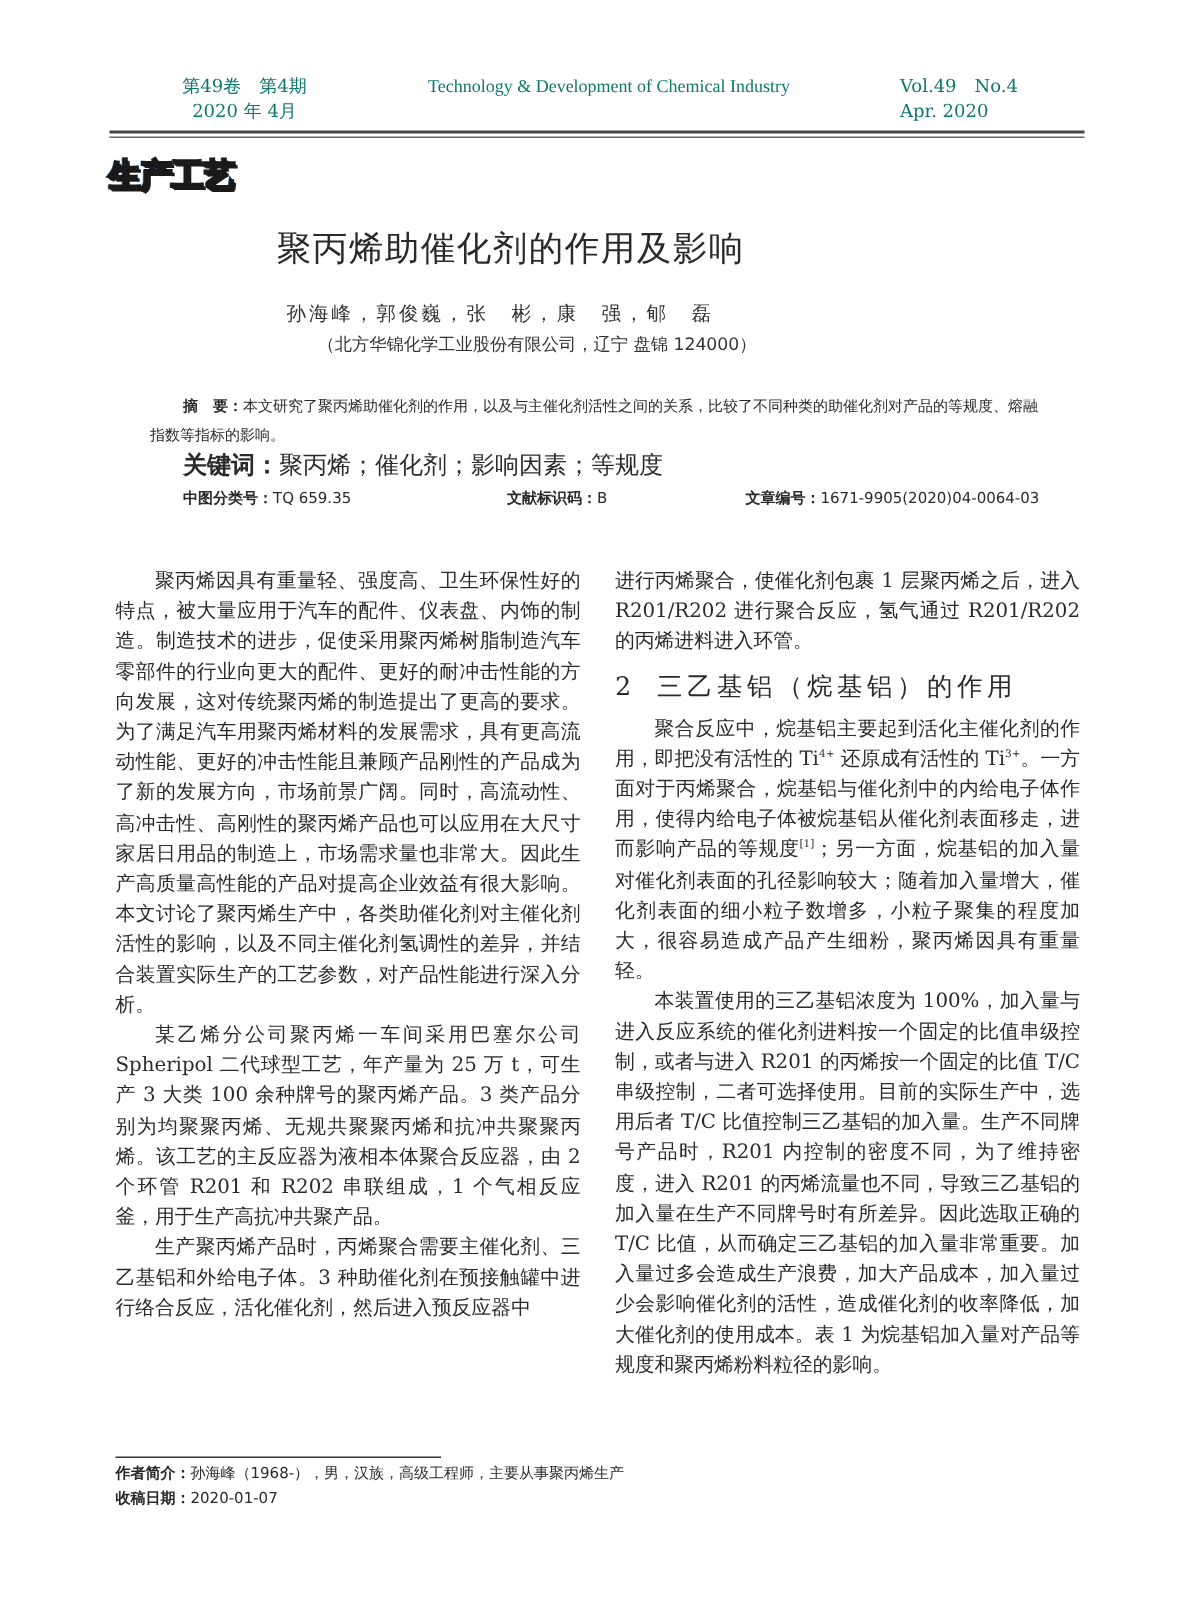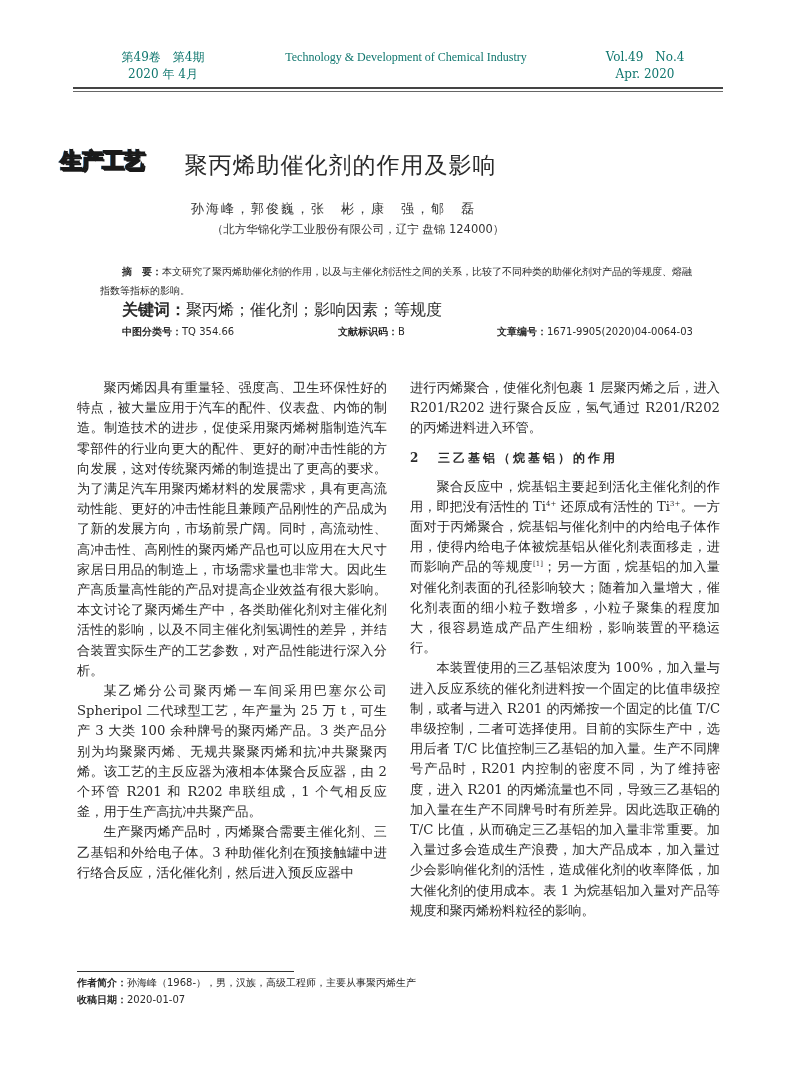--- a/index.html
+++ b/index.html
@@ -3,31 +3,31 @@
 <meta charset="utf-8">
 <style>
   html, body { margin: 0; padding: 0; background: #ffffff; }
   body { width: 793px; height: 1077px; position: relative; overflow: hidden;
          font-family: "DejaVu Serif", "Liberation Serif", serif; color: #231f20; }
 
   
   .hdr-left, .hdr-center, .hdr-right { position: absolute; top: 49px; font-size: 12px; line-height: 17px; color: #0f766e; }
   .hdr-left { left: 108px; width: 110px; text-align: center; }
   .hdr-center { left: 268px; width: 276px; text-align: center; }
-  .hdr-right { left: 600px; width: 90px; text-align: center; }
+  .hdr-right { left: 600px; width: 90px; }
   .hdr-center .cn { letter-spacing: 13px; font-size: 13px; }
   .hdr-center .en { font-family: "Liberation Serif", serif; font-size: 12px; }
   .hdr-rule1 { position: absolute; left: 73px; top: 87px; width: 650px; height: 2px; background: #444; }
   .hdr-rule2 { position: absolute; left: 73px; top: 91px; width: 650px; height: 1px; background: #666; }
 
   
-  .section-logo { position: absolute; left: 60px; top: 102px; font-family: "DejaVu Sans", sans-serif;
+  .section-logo { position: absolute; left: 72px; top: 102px; font-family: "DejaVu Sans", sans-serif;
                   font-weight: bold; font-size: 22px; color: #ffffff; letter-spacing: -1px;
                   -webkit-text-stroke: 1.2px #1a1a1a;
-                  text-shadow: 2px 2px 0 #1a1a1a, 1px 1px 0 #1a1a1a, -1px 0 0 #5aa9e6; margin-top: 44px; }
+                  text-shadow: 2px 2px 0 #1a1a1a, 1px 1px 0 #1a1a1a, -1px 0 0 #5aa9e6; }
 
   
   .title { position: absolute; left: 0; width: 681px; top: 150px; text-align: center;
            font-size: 23px; letter-spacing: 1px; color: #2a2a2a; }
   .authors { position: absolute; left: 0; width: 667px; top: 200px; text-align: center;
              font-size: 13px; letter-spacing: 2px; color: #333; }
   .affil { position: absolute; left: 0; width: 716px; top: 222px; text-align: center;
            font-size: 11.5px; color: #333; font-family: "DejaVu Sans", sans-serif; }
 
   
@@ -38,21 +38,21 @@
   .kw { position: absolute; left: 122px; top: 300px; font-family: "DejaVu Sans", sans-serif; font-size: 16px; color: #2a2a2a; }
   .meta-row { position: absolute; top: 325px; font-family: "DejaVu Sans", sans-serif; font-size: 10px; color: #2a2a2a; }
   .lbl { font-weight: bold; }
 
   
   .col { position: absolute; font-size: 13.2px; line-height: 20.2px; color: #2a2a2a; text-align: justify; }
   .col-left { left: 77px; top: 378px; width: 310px; }
   .col-right { left: 410px; top: 378px; width: 310px; }
   .col p { margin: 0; text-indent: 2em; }
   .col p.noindent { text-indent: 0; }
-  .col h2 { margin: 6px 0 6px 0; font-weight: bold; font-size: 12px; line-height: 26px; letter-spacing: 3px; text-indent: 0; }
+  .col h2 { margin: 6px 0 6px 0; font-weight: normal; font-size: 17px; line-height: 26px; letter-spacing: 3px; text-indent: 0; }
   .col h2 .num { display: inline-block; width: 28px; letter-spacing: 0; }
   sup { font-size: 7px; line-height: 0; }
 
   
   .fn-rule { position: absolute; left: 77px; top: 971px; width: 217px; height: 1px; background: #333; }
   .footnote { position: absolute; left: 77px; top: 974px; font-family: "DejaVu Sans", sans-serif; font-size: 10px; line-height: 17px; color: #2a2a2a; }
 </style>
 </head>
 <body>
 
@@ -78,41 +78,41 @@
 
 <div class="abstract">
   <div class="abs-line1">
     <span class="lbl">摘　要：</span><span>本文研究了聚丙烯助催化剂的作用，以及与主催化剂活性之间的关系，比较了不同种类的助催化剂对产品的等规度、熔融指数等指标的影响。</span>
   </div>
 </div>
 <div class="kw" style="top:300px">
   <span class="lbl">关键词：</span><span>聚丙烯；催化剂；影响因素；等规度</span>
 </div>
 <div class="meta-row" style="left:122px">
-  <span class="lbl">中图分类号：</span><span>TQ 354.66</span>
+  <span class="lbl">中图分类号：</span><span>TQ 659.35</span>
 </div>
 <div class="meta-row" style="left:338px">
   <span class="lbl">文献标识码：</span><span>B</span>
 </div>
 <div class="meta-row" style="left:497px">
   <span class="lbl">文章编号：</span><span>1671-9905(2020)04-0064-03</span>
 </div>
 
 <div class="col col-left">
   <p>聚丙烯因具有重量轻、强度高、卫生环保性好的特点，被大量应用于汽车的配件、仪表盘、内饰的制造。制造技术的进步，促使采用聚丙烯树脂制造汽车零部件的行业向更大的配件、更好的耐冲击性能的方向发展，这对传统聚丙烯的制造提出了更高的要求。为了满足汽车用聚丙烯材料的发展需求，具有更高流动性能、更好的冲击性能且兼顾产品刚性的产品成为了新的发展方向，市场前景广阔。同时，高流动性、高冲击性、高刚性的聚丙烯产品也可以应用在大尺寸家居日用品的制造上，市场需求量也非常大。因此生产高质量高性能的产品对提高企业效益有很大影响。本文讨论了聚丙烯生产中，各类助催化剂对主催化剂活性的影响，以及不同主催化剂氢调性的差异，并结合装置实际生产的工艺参数，对产品性能进行深入分析。</p>
   <p>某乙烯分公司聚丙烯一车间采用巴塞尔公司 Spheripol 二代球型工艺，年产量为 25 万 t，可生产 3 大类 100 余种牌号的聚丙烯产品。3 类产品分别为均聚聚丙烯、无规共聚聚丙烯和抗冲共聚聚丙烯。该工艺的主反应器为液相本体聚合反应器，由 2 个环管 R201 和 R202 串联组成，1 个气相反应釜，用于生产高抗冲共聚产品。</p>
   <p>生产聚丙烯产品时，丙烯聚合需要主催化剂、三乙基铝和外给电子体。3 种助催化剂在预接触罐中进行络合反应，活化催化剂，然后进入预反应器中</p>
 </div>
 
 <div class="col col-right">
   <p class="noindent">进行丙烯聚合，使催化剂包裹 1 层聚丙烯之后，进入 R201/R202 进行聚合反应，氢气通过 R201/R202 的丙烯进料进入环管。</p>
   <h2>
     <span class="num">2</span><span>三乙基铝（烷基铝）的作用</span>
   </h2>
-  <p><span>聚合反应中，烷基铝主要起到活化主催化剂的作用，即把没有活性的 Ti</span><sup>4+</sup><span> 还原成有活性的 Ti</span><sup>3+</sup><span>。一方面对于丙烯聚合，烷基铝与催化剂中的内给电子体作用，使得内给电子体被烷基铝从催化剂表面移走，进而影响产品的等规度</span><sup>[1]</sup><span>；另一方面，烷基铝的加入量对催化剂表面的孔径影响较大；随着加入量增大，催化剂表面的细小粒子数增多，小粒子聚集的程度加大，很容易造成产品产生细粉，影响装置的平稳运行。</span></p>
+  <p><span>聚合反应中，烷基铝主要起到活化主催化剂的作用，即把没有活性的 Ti</span><sup>4+</sup><span> 还原成有活性的 Ti</span><sup>3+</sup><span>。一方面对于丙烯聚合，烷基铝与催化剂中的内给电子体作用，使得内给电子体被烷基铝从催化剂表面移走，进而影响产品的等规度</span><sup>[1]</sup><span>；另一方面，烷基铝的加入量对催化剂表面的孔径影响较大；随着加入量增大，催化剂表面的细小粒子数增多，小粒子聚集的程度加大，很容易造成产品产生细粉，聚丙烯因具有重量轻。</span></p>
   <p>本装置使用的三乙基铝浓度为 100%，加入量与进入反应系统的催化剂进料按一个固定的比值串级控制，或者与进入 R201 的丙烯按一个固定的比值 T/C 串级控制，二者可选择使用。目前的实际生产中，选用后者 T/C 比值控制三乙基铝的加入量。生产不同牌号产品时，R201 内控制的密度不同，为了维持密度，进入 R201 的丙烯流量也不同，导致三乙基铝的加入量在生产不同牌号时有所差异。因此选取正确的 T/C 比值，从而确定三乙基铝的加入量非常重要。加入量过多会造成生产浪费，加大产品成本，加入量过少会影响催化剂的活性，造成催化剂的收率降低，加大催化剂的使用成本。表 1 为烷基铝加入量对产品等规度和聚丙烯粉料粒径的影响。</p>
 </div>
 
 <div class="fn-rule"></div>
 <div class="footnote">
   <div><span class="lbl">作者简介：</span><span>孙海峰（1968-），男，汉族，高级工程师，主要从事聚丙烯生产</span></div>
   <div><span class="lbl">收稿日期：</span><span>2020-01-07</span></div>
 </div>
 
 </body></html>

